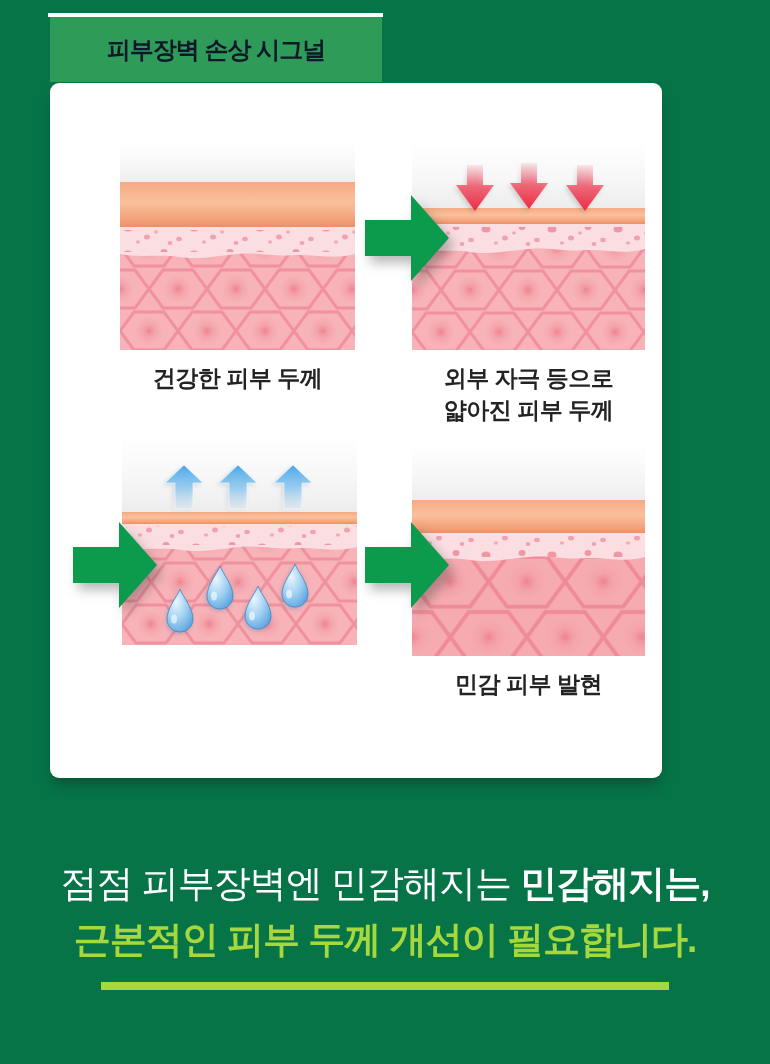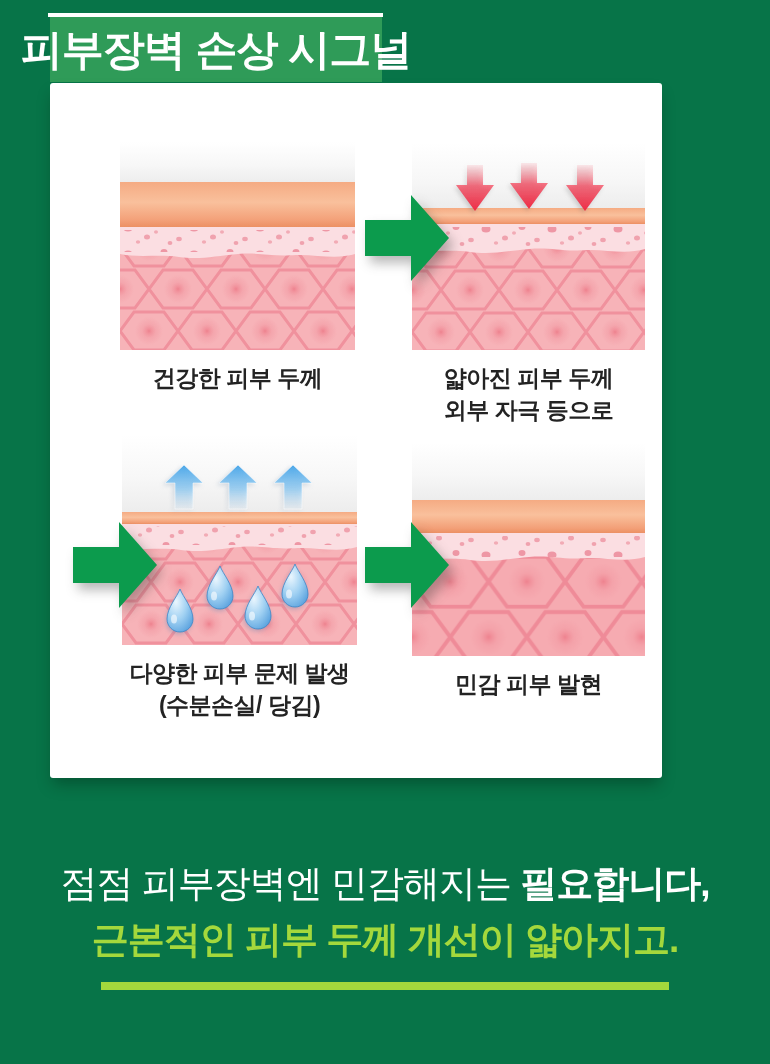--- a/index.html
+++ b/index.html
@@ -13,25 +13,25 @@
   }
   *{margin:0;padding:0;box-sizing:border-box;}
   html,body{width:770px;height:1064px;}
   body{font-family:"Liberation Sans","DejaVu Sans",sans-serif;}
   .page{position:relative;width:770px;height:1064px;background:var(--background-green);overflow:hidden;}
 
   
   .badge-line{position:absolute;left:48px;top:13px;width:335px;height:4px;background:#ffffff;}
   .badge{position:absolute;left:50px;top:17px;width:332px;height:65px;background:var(--badge-green);
          display:flex;align-items:center;justify-content:center;}
-  .badge span{color:#ffffff;font-size:42px;font-weight:700;letter-spacing:-1px;white-space:nowrap;}
+  .badge span{color:#0f172a;font-size:24px;font-weight:700;letter-spacing:-1px;white-space:nowrap;}
 
   
   .card{position:absolute;left:50px;top:83px;width:612px;height:695px;background:var(--card-white);
-        border-radius:3px;box-shadow:0 9px 14px -3px rgba(0,35,18,.38);}
+        border-radius:9px;box-shadow:0 9px 14px -3px rgba(0,35,18,.38);}
 
   
   .fig{position:absolute;}
   .fig svg{display:block;}
   .caption{margin-top:12px;text-align:center;font-size:23px;font-weight:600;
            color:var(--caption-dark);line-height:32px;letter-spacing:-0.5px;white-space:nowrap;}
 
   
   .garrow{position:absolute;filter:drop-shadow(5px 7px 6px rgba(40,40,40,.33));}
   .garrow polygon{fill:var(--arrow-green);}
@@ -150,22 +150,22 @@
           <polygon points="11,0 27,0 27,20 38,20 19,46 0,20 11,20" fill="url(#gRed)" transform="translate(44,22)"></polygon>
         </g>
         <g class="rarrow">
           <polygon points="11,0 27,0 27,20 38,20 19,46 0,20 11,20" fill="url(#gRed)" transform="translate(98,20)"></polygon>
         </g>
         <g class="rarrow">
           <polygon points="11,0 27,0 27,20 38,20 19,46 0,20 11,20" fill="url(#gRed)" transform="translate(154,22)"></polygon>
         </g>
       </svg>
       <div class="caption">
+        <div>외부 자극 등으로</div>
         <div>얇아진 피부 두께</div>
-        <div>외부 자극 등으로</div>
       </div>
     </div>
 
     <div class="fig" style="left:72px;top:352px;width:235px;">
       <svg width="235" height="210" viewBox="0 0 235 210">
         <rect x="0" y="0" width="235" height="79" fill="url(#gTop)"></rect>
         <rect x="0" y="77" width="235" height="12" fill="url(#gOrange)"></rect>
         <rect x="0" y="89" width="235" height="121" fill="#f7b3b8"></rect>
         <rect x="0" y="89" width="235" height="121" fill="url(#cells)"></rect>
         <path d="M0,89 H235 V112 C215,118 195,112 176,113 C150,115 140,110 118,112 C95,114 80,118 59,115 C40,112 18,116 0,112 Z" fill="#fbdee2"></path>
@@ -189,24 +189,20 @@
         </g>
         <g class="dropshape">
           <path d="M13,1 C16,9 26,20 26,31 C26,38.2 20.2,44 13,44 C5.8,44 0,38.2 0,31 C0,20 10,9 13,1 Z" fill="url(#gDrop)" stroke="#3a86c8" stroke-width="0.8" transform="translate(123,150)"></path>
           <ellipse cx="130" cy="181" rx="3" ry="4.5" fill="#ffffff" opacity="0.6"></ellipse>
         </g>
         <g class="dropshape">
           <path d="M13,1 C16,9 26,20 26,31 C26,38.2 20.2,44 13,44 C5.8,44 0,38.2 0,31 C0,20 10,9 13,1 Z" fill="url(#gDrop)" stroke="#3a86c8" stroke-width="0.8" transform="translate(160,128)"></path>
           <ellipse cx="167" cy="159" rx="3" ry="4.5" fill="#ffffff" opacity="0.6"></ellipse>
         </g>
       </svg>
-      <div class="caption">
-        <div>다양한 피부 문제 발생</div>
-        <div>(수분손실/ 당김)</div>
-      </div>
     </div>
 
     <div class="fig" style="left:362px;top:360px;width:233px;">
       <svg width="233" height="213" viewBox="0 0 233 213">
         <rect x="0" y="0" width="233" height="59" fill="url(#gTop)"></rect>
         <rect x="0" y="57" width="233" height="33" fill="url(#gOrange)"></rect>
         <rect x="0" y="90" width="233" height="123" fill="#f6abb1"></rect>
         <rect x="0" y="90" width="233" height="123" fill="url(#cellsBig)"></rect>
         <path d="M0,90 H233 V114 C213,120 193,114 175,115 C149,117 139,112 117,114 C94,116 79,120 58,117 C39,114 18,118 0,114 Z" fill="#fbdee2"></path>
         <rect x="0" y="93" width="233" height="21" fill="url(#dots)"></rect>
@@ -221,18 +217,18 @@
     </svg>
     <svg class="garrow" style="left:23px;top:437px;" width="85" height="90" viewBox="0 0 85 90">
       <polygon points="0,27 46,27 46,2 84,45 46,88 46,63 0,63"></polygon>
     </svg>
     <svg class="garrow" style="left:315px;top:437px;" width="85" height="90" viewBox="0 0 85 90">
       <polygon points="0,27 46,27 46,2 84,45 46,88 46,63 0,63"></polygon>
     </svg>
   </div>
 
   <div class="footer">
-    <div class="f-line"><span class="f-reg">점점 피부장벽엔 민감해지는 </span><span class="f-bold">필요합니다,</span></div>
-    <div class="f-line f-bold f-green">근본적인 피부 두께 개선이 얇아지고.</div>
+    <div class="f-line"><span class="f-reg">점점 피부장벽엔 민감해지는 </span><span class="f-bold">민감해지는,</span></div>
+    <div class="f-line f-bold f-green">근본적인 피부 두께 개선이 필요합니다.</div>
     <div class="underline-bar"></div>
   </div>
 
 </div>
 
 </body></html>

